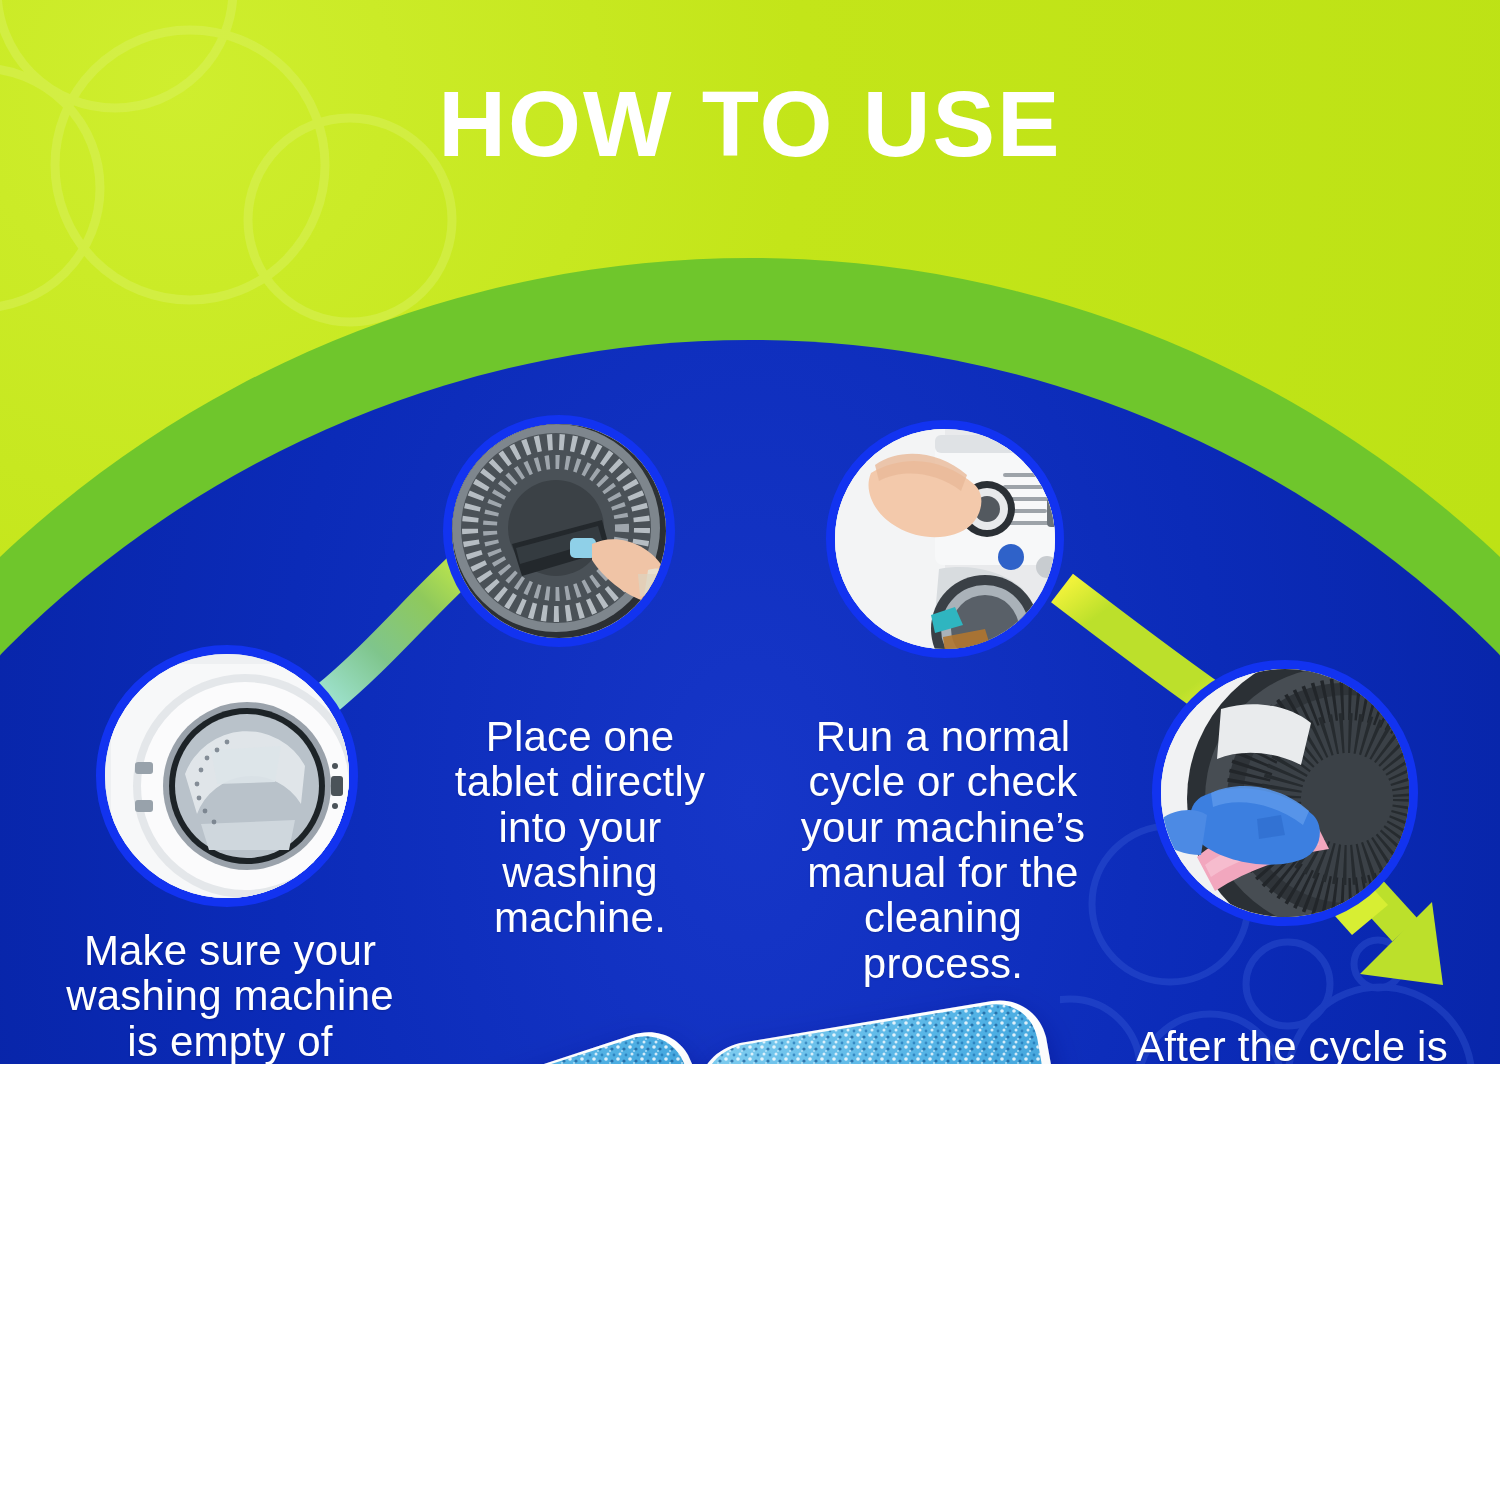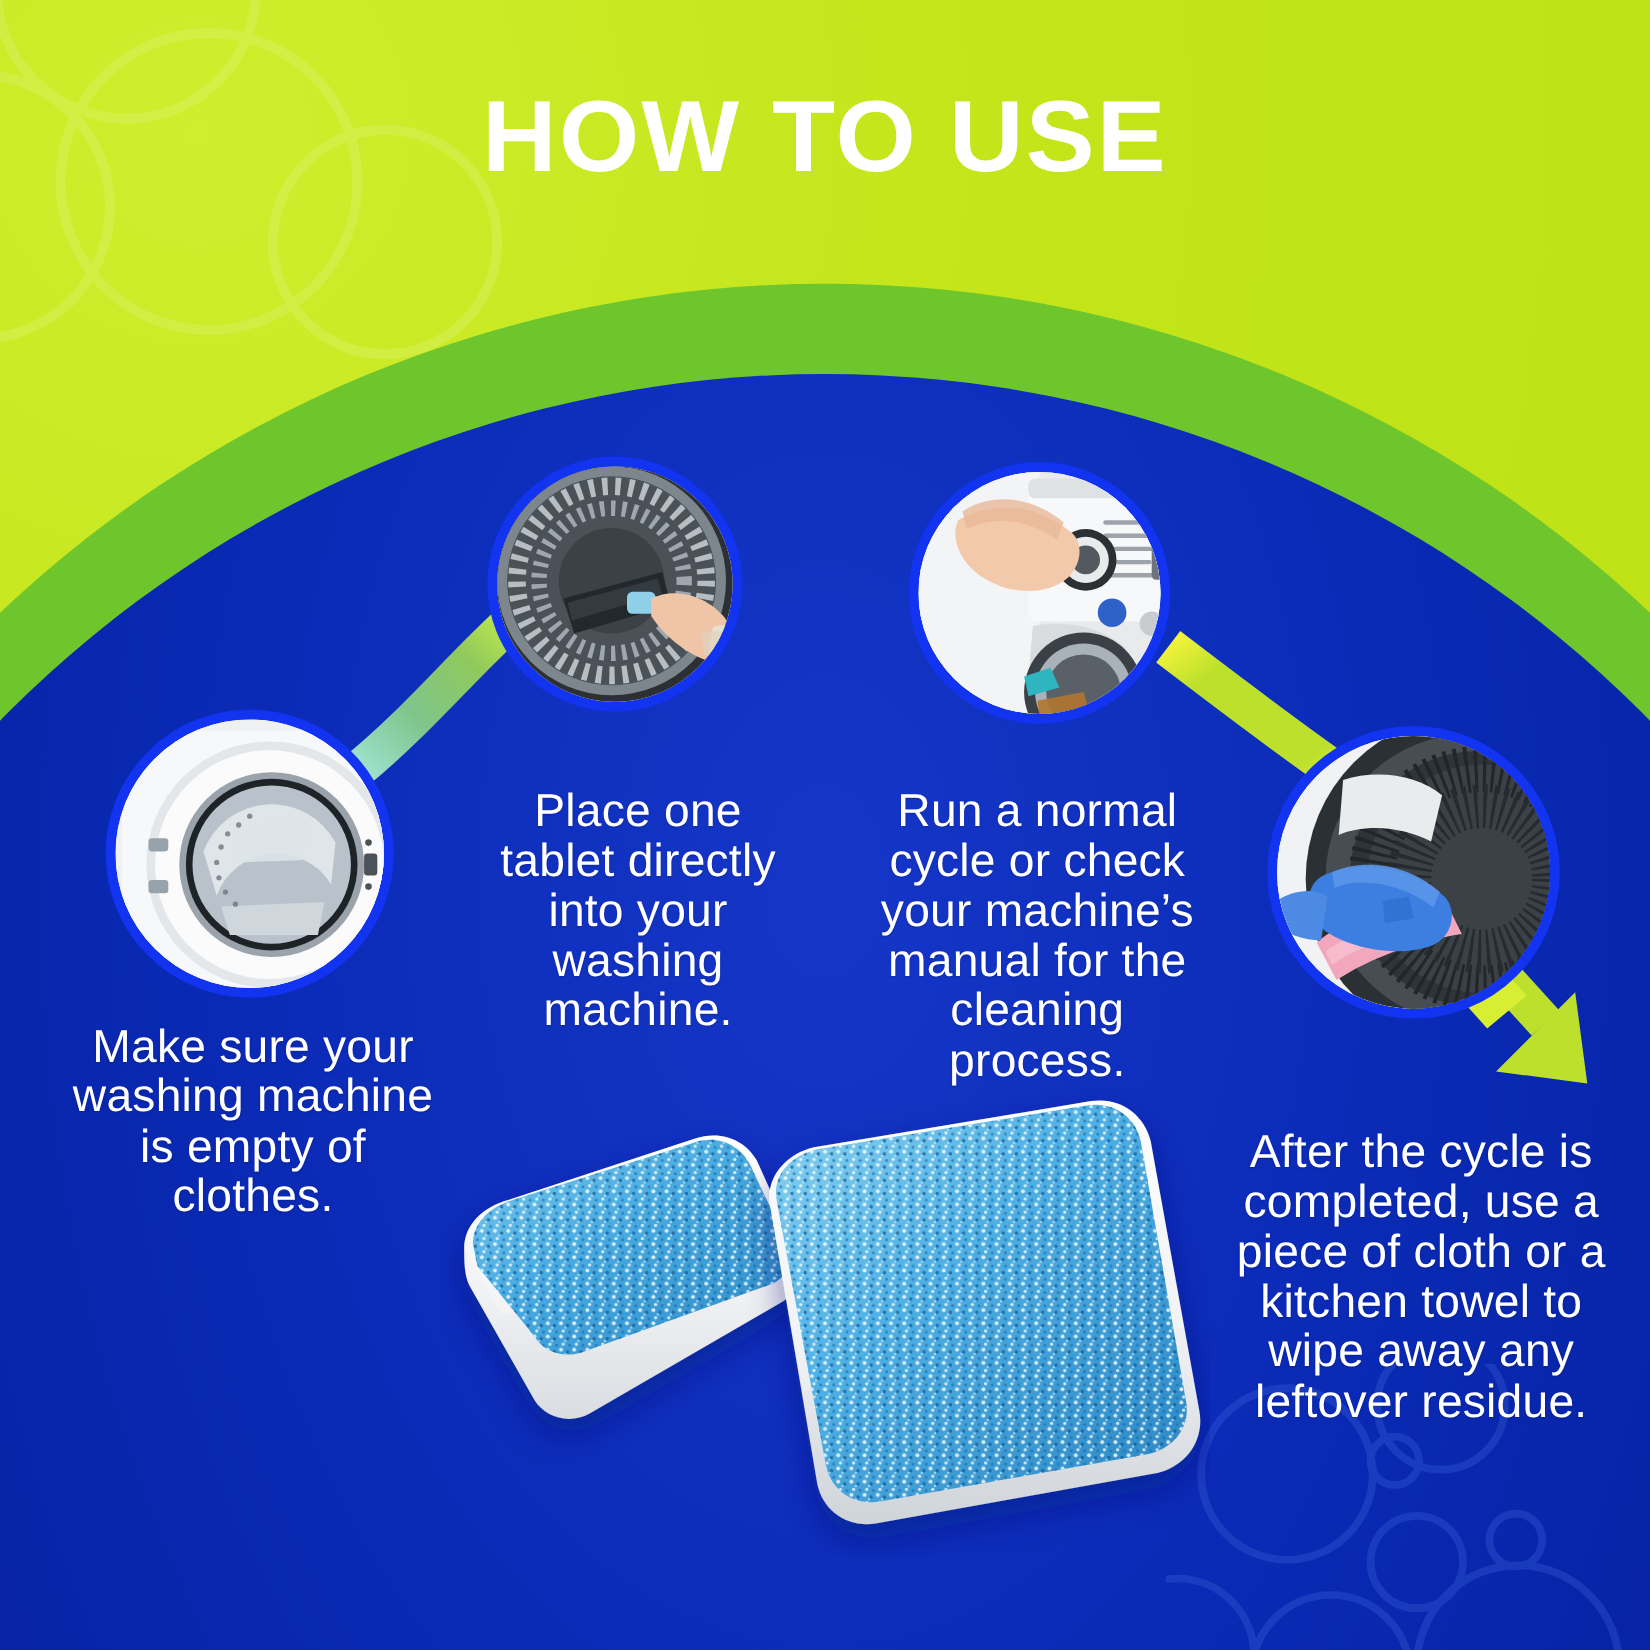--- a/index.html
+++ b/index.html
@@ -3,21 +3,21 @@
 <meta charset="utf-8">
 <style>
   html, body {
     margin: 0;
     padding: 0;
     background: #ffffff;
   }
   #poster {
     position: relative;
     width: 1500px;
-    height: 1500px;
+    height: 1064px;
     overflow: hidden;
     font-family: "Liberation Sans", sans-serif;
     background: #0f172a;
   }
 
   
   .bg-lime {
     position: absolute;
     inset: 0;
     background:

